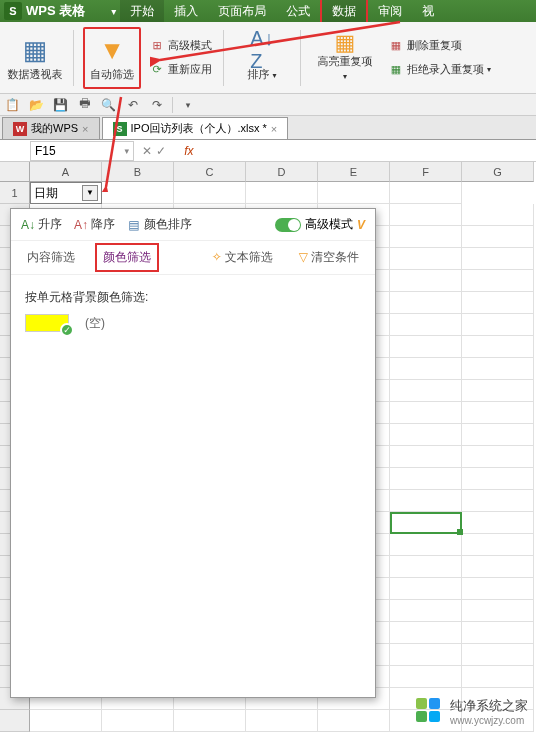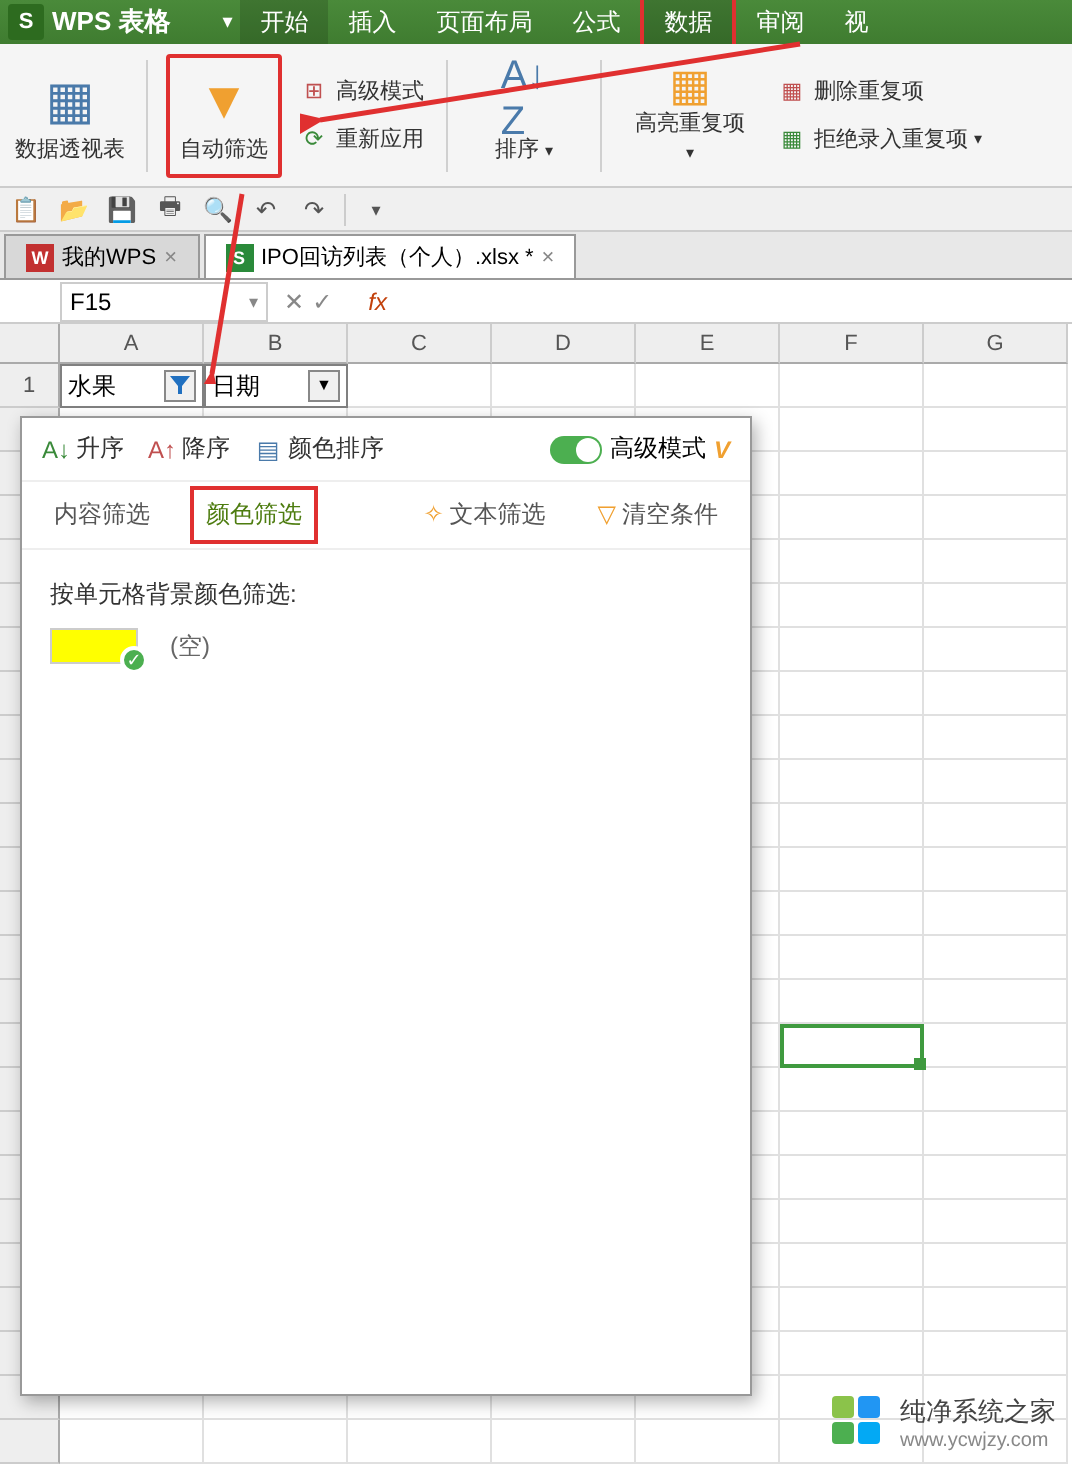--- a/index.html
+++ b/index.html
@@ -62,21 +62,21 @@
 .fp-row1 { height: 32px; display: flex; align-items: center; padding: 0 10px; gap: 12px; border-bottom: 1px solid #eee; }
 .fp-btn { display: flex; align-items: center; gap: 3px; font-size: 12px; cursor: pointer; color: #333; }
 .fp-ic { width: 14px; height: 14px; display: inline-flex; align-items: center; justify-content: center; font-size: 12px; }
 .adv-switch { margin-left: auto; display: flex; align-items: center; gap: 4px; }
 .switch { width: 26px; height: 14px; border-radius: 7px; background: #4caf50; position: relative; }
 .switch::after { content: ""; position: absolute; right: 1px; top: 1px; width: 12px; height: 12px; background: #fff; border-radius: 50%; }
 .vbadge { color: #f0a030; font-weight: bold; font-style: italic; }
 
 .fp-tabs { height: 34px; display: flex; align-items: center; padding: 0 10px; gap: 14px; border-bottom: 1px solid #eee; }
 .fp-tab { font-size: 12px; color: #555; cursor: pointer; padding: 4px 6px; }
-.fp-tab.active { color: #4d7c0f; border: 2px solid #e03030; font-weight: 500; }
+.fp-tab.active { color: #701a75; border: 2px solid #e03030; font-weight: 500; }
 .fp-tab .ti { margin-right: 3px; }
 .fp-spacer { flex: 1; }
 
 .fp-body { padding: 14px; font-size: 12px; color: #333; }
 .swatch-row { display: flex; align-items: center; gap: 6px; margin-top: 8px; }
 .swatch { width: 44px; height: 18px; background: #ffff00; border: 1px solid #ccc; position: relative; }
 .swatch .chk { position: absolute; right: -6px; bottom: -6px; width: 14px; height: 14px; background: #4caf50; border-radius: 50%; color: #fff; font-size: 9px; display: flex; align-items: center; justify-content: center; border: 2px solid #fff; }
 .emptylbl { color: #666; margin-left: 10px; }
 
 
@@ -191,28 +191,20 @@
     <div class="ch">B</div>
     <div class="ch">C</div>
     <div class="ch">D</div>
     <div class="ch">E</div>
     <div class="ch">F</div>
     <div class="ch">G</div>
   </div>
 
   <div class="row">
     <div class="rh">1</div>
-    <div class="cell hdr">
-      <span>水果</span>
-      <span class="dd highlight-box funnel-active">
-          <svg width="10" height="10" viewBox="0 0 10 10">
-            <path d="M0 0 L10 0 L6 5 L6 9 L4 9 L4 5 Z" fill="#2070c0"></path>
-          </svg>
-        </span>
-    </div>
     <div class="cell hdr">
       <span>日期</span>
       <span class="dd" style="font-size:8px;">▼</span>
     </div>
     <div class="cell"></div>
     <div class="cell"></div>
     <div class="cell"></div>
     <div class="cell"></div>
     <div class="cell"></div>
   </div>

